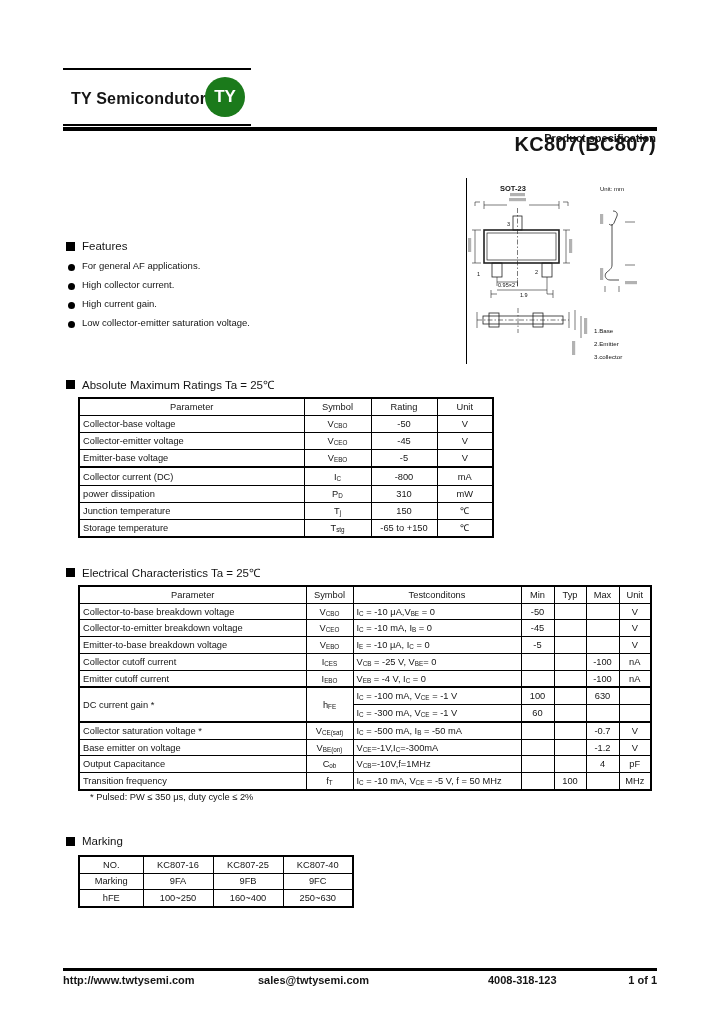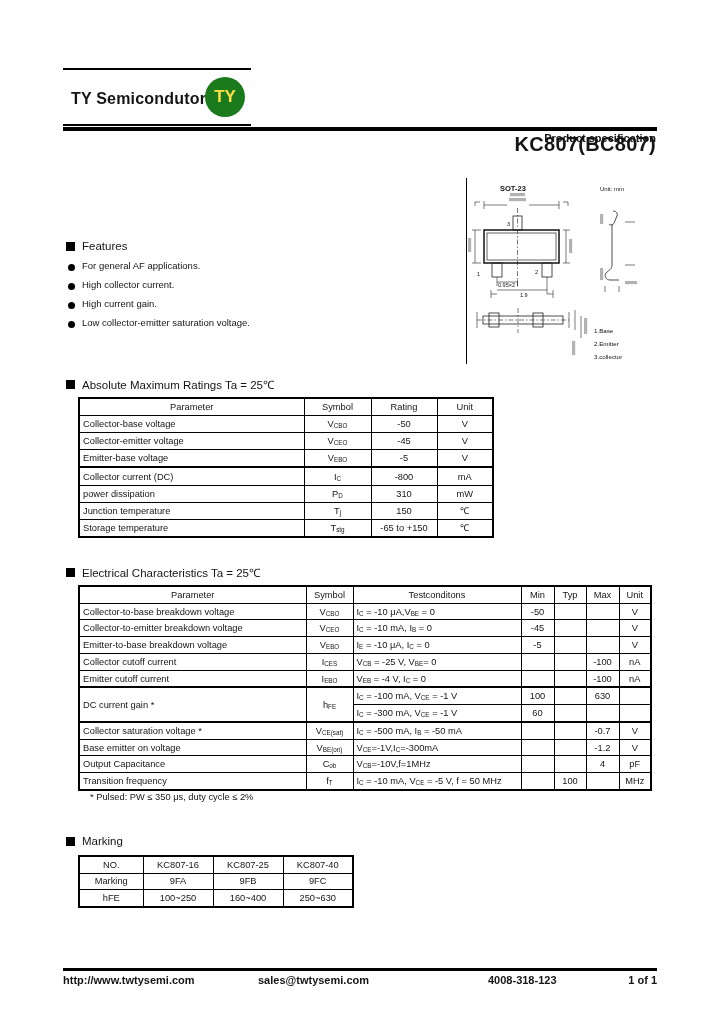--- a/index.html
+++ b/index.html
@@ -5,21 +5,21 @@
   html,body{margin:0;padding:0;background:#fff;}
   .page{position:relative;width:720px;height:1012px;background:#ffffff;
         font-family:"Liberation Sans",sans-serif;color:#151515;overflow:hidden;}
 
   
   .logo-box{position:absolute;left:63px;top:68px;width:188px;height:54px;
             border-top:2px solid #000;border-bottom:2px solid #000;}
   .brand{position:absolute;left:8px;top:19px;font-size:16px;font-weight:bold;letter-spacing:.2px;white-space:nowrap;}
   .reg{font-size:9px;vertical-align:7px;}
   .logo-circle{position:absolute;left:142px;top:7px;width:40px;height:40px;border-radius:50%;
-               background:#1b7a1b;color:#fde047;font-weight:bold;font-size:17px;
+               background:#1b7a1b;color:#ffffff;font-weight:bold;font-size:17px;
                display:flex;align-items:center;justify-content:center;}
   .spec-label{position:absolute;right:64px;top:112px;font-size:11px;font-weight:bold;margin-top:20px;}
   .top-rule{position:absolute;left:63px;top:127px;width:594px;height:4px;background:#000;}
   .doc-title{position:absolute;right:64px;top:133px;font-size:20px;font-weight:bold;letter-spacing:.3px;}
 
   
   .pkg{position:absolute;left:466px;top:178px;width:196px;height:186px;border-left:1px solid #000;}
   .pkg svg text{font-family:"Liberation Sans",sans-serif;fill:#111;}
 
   

